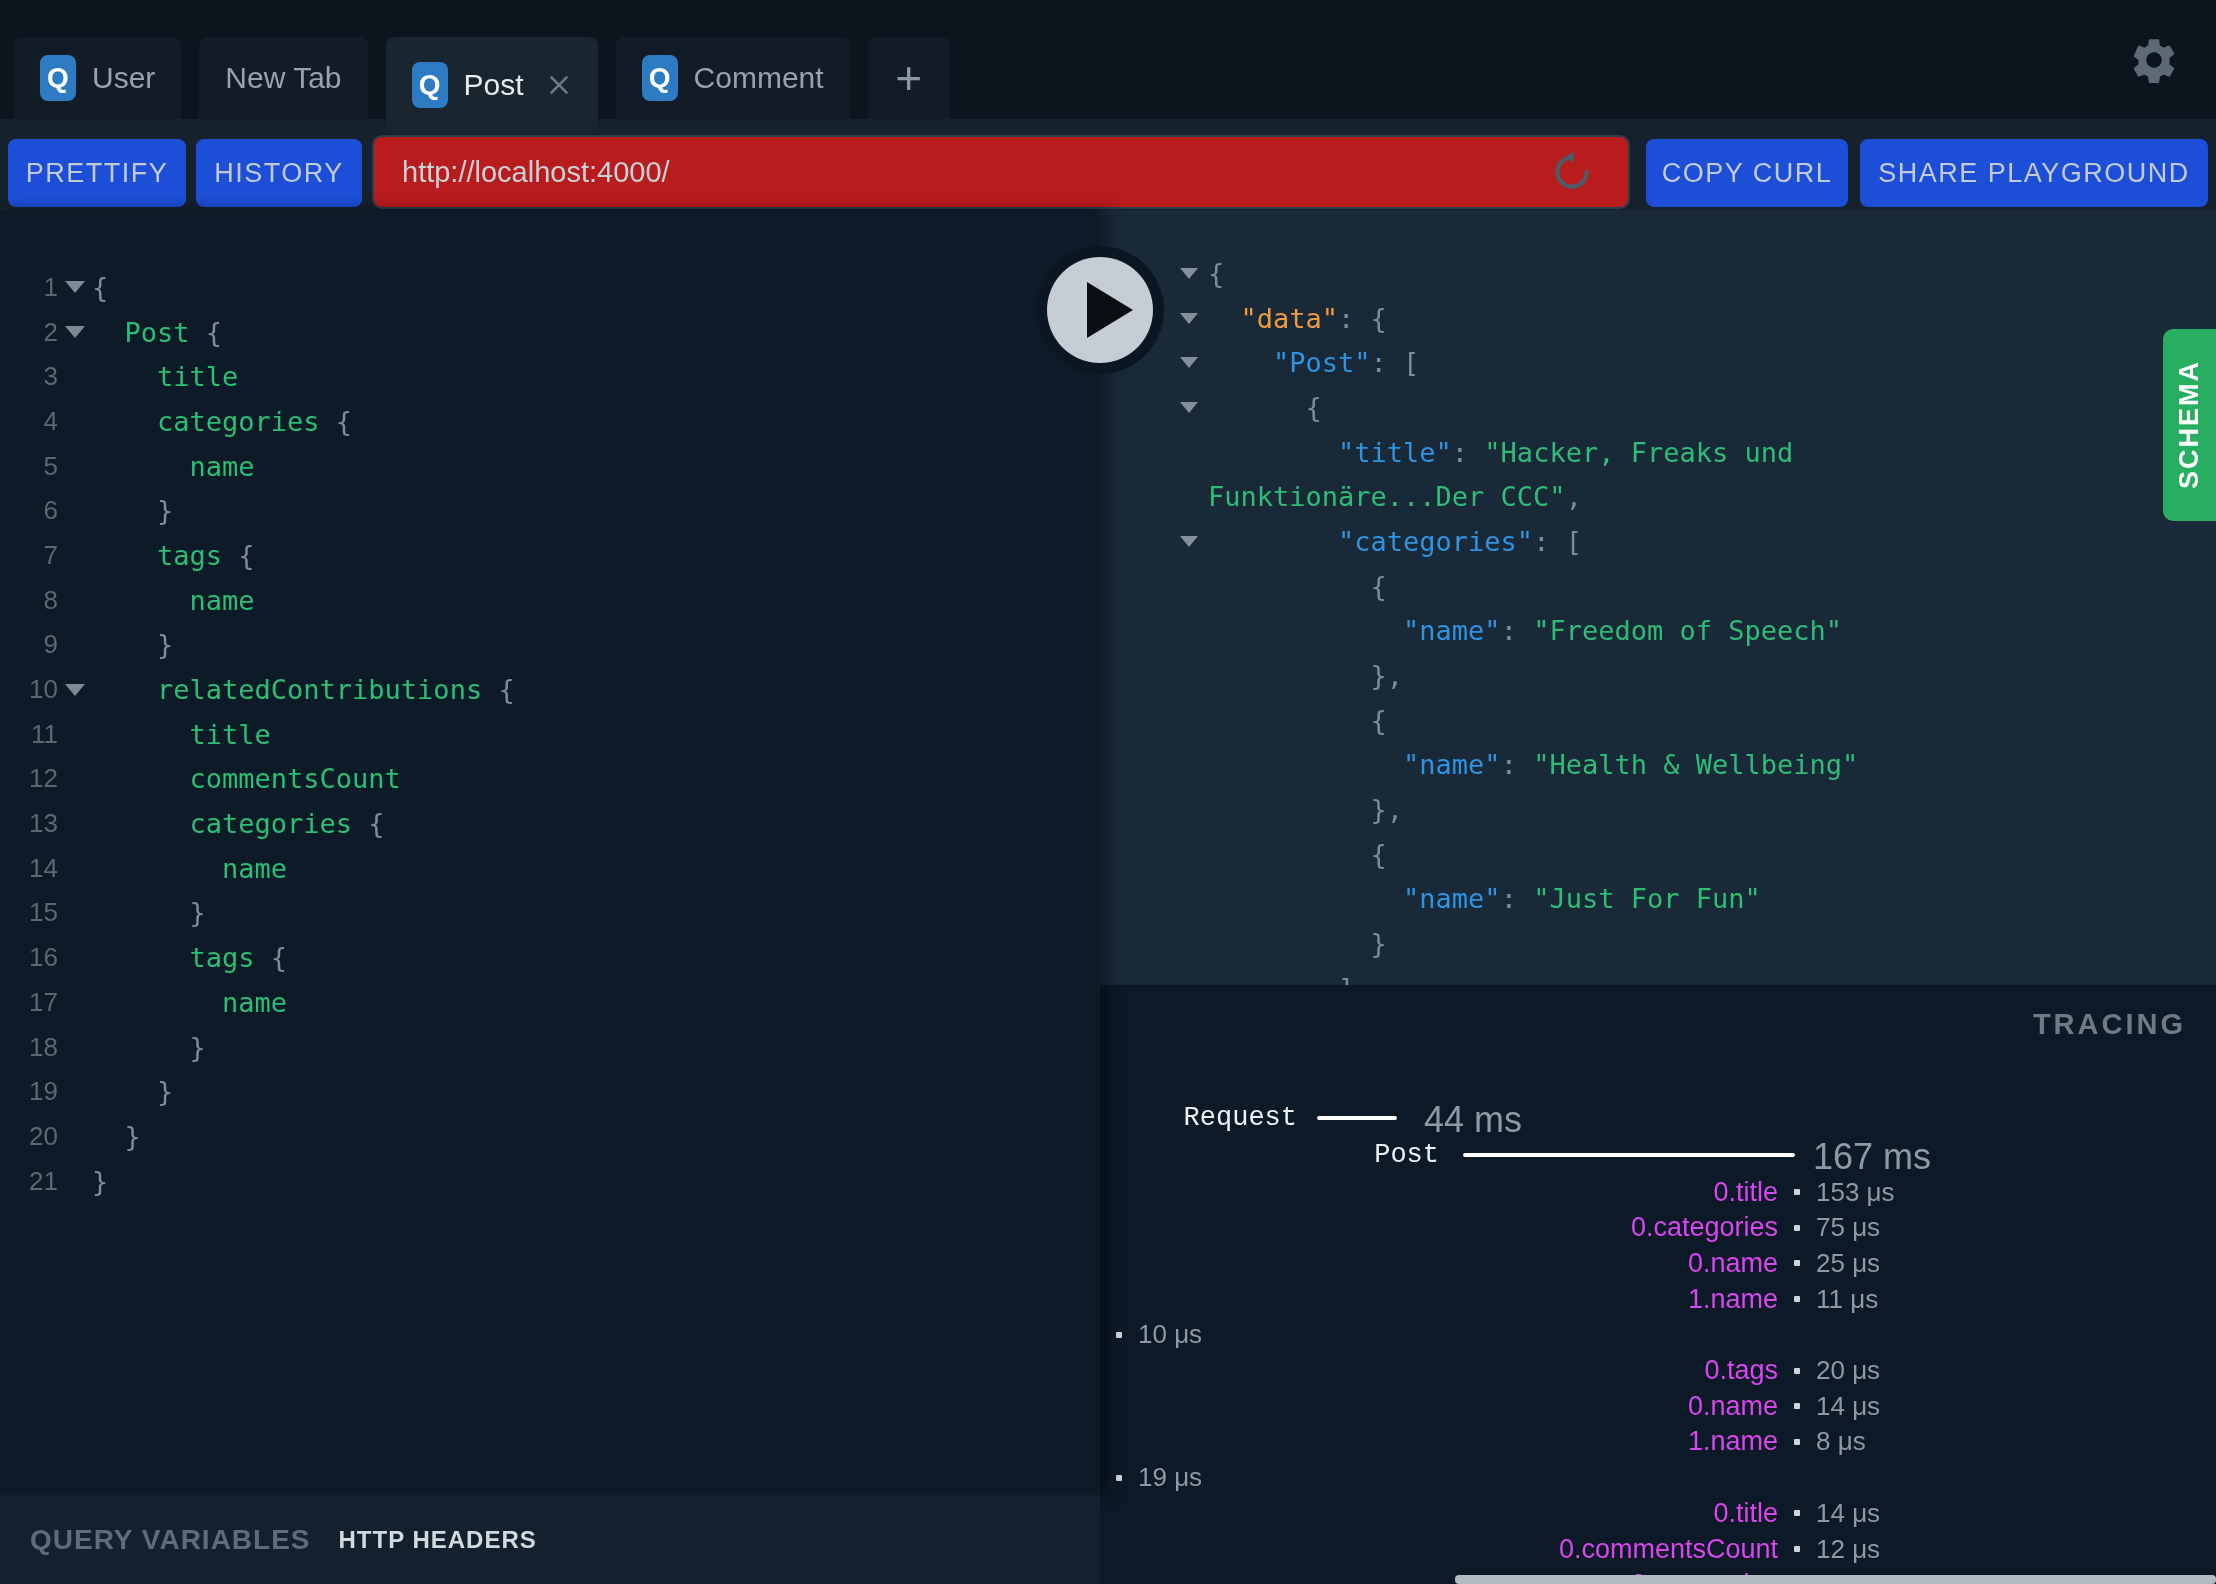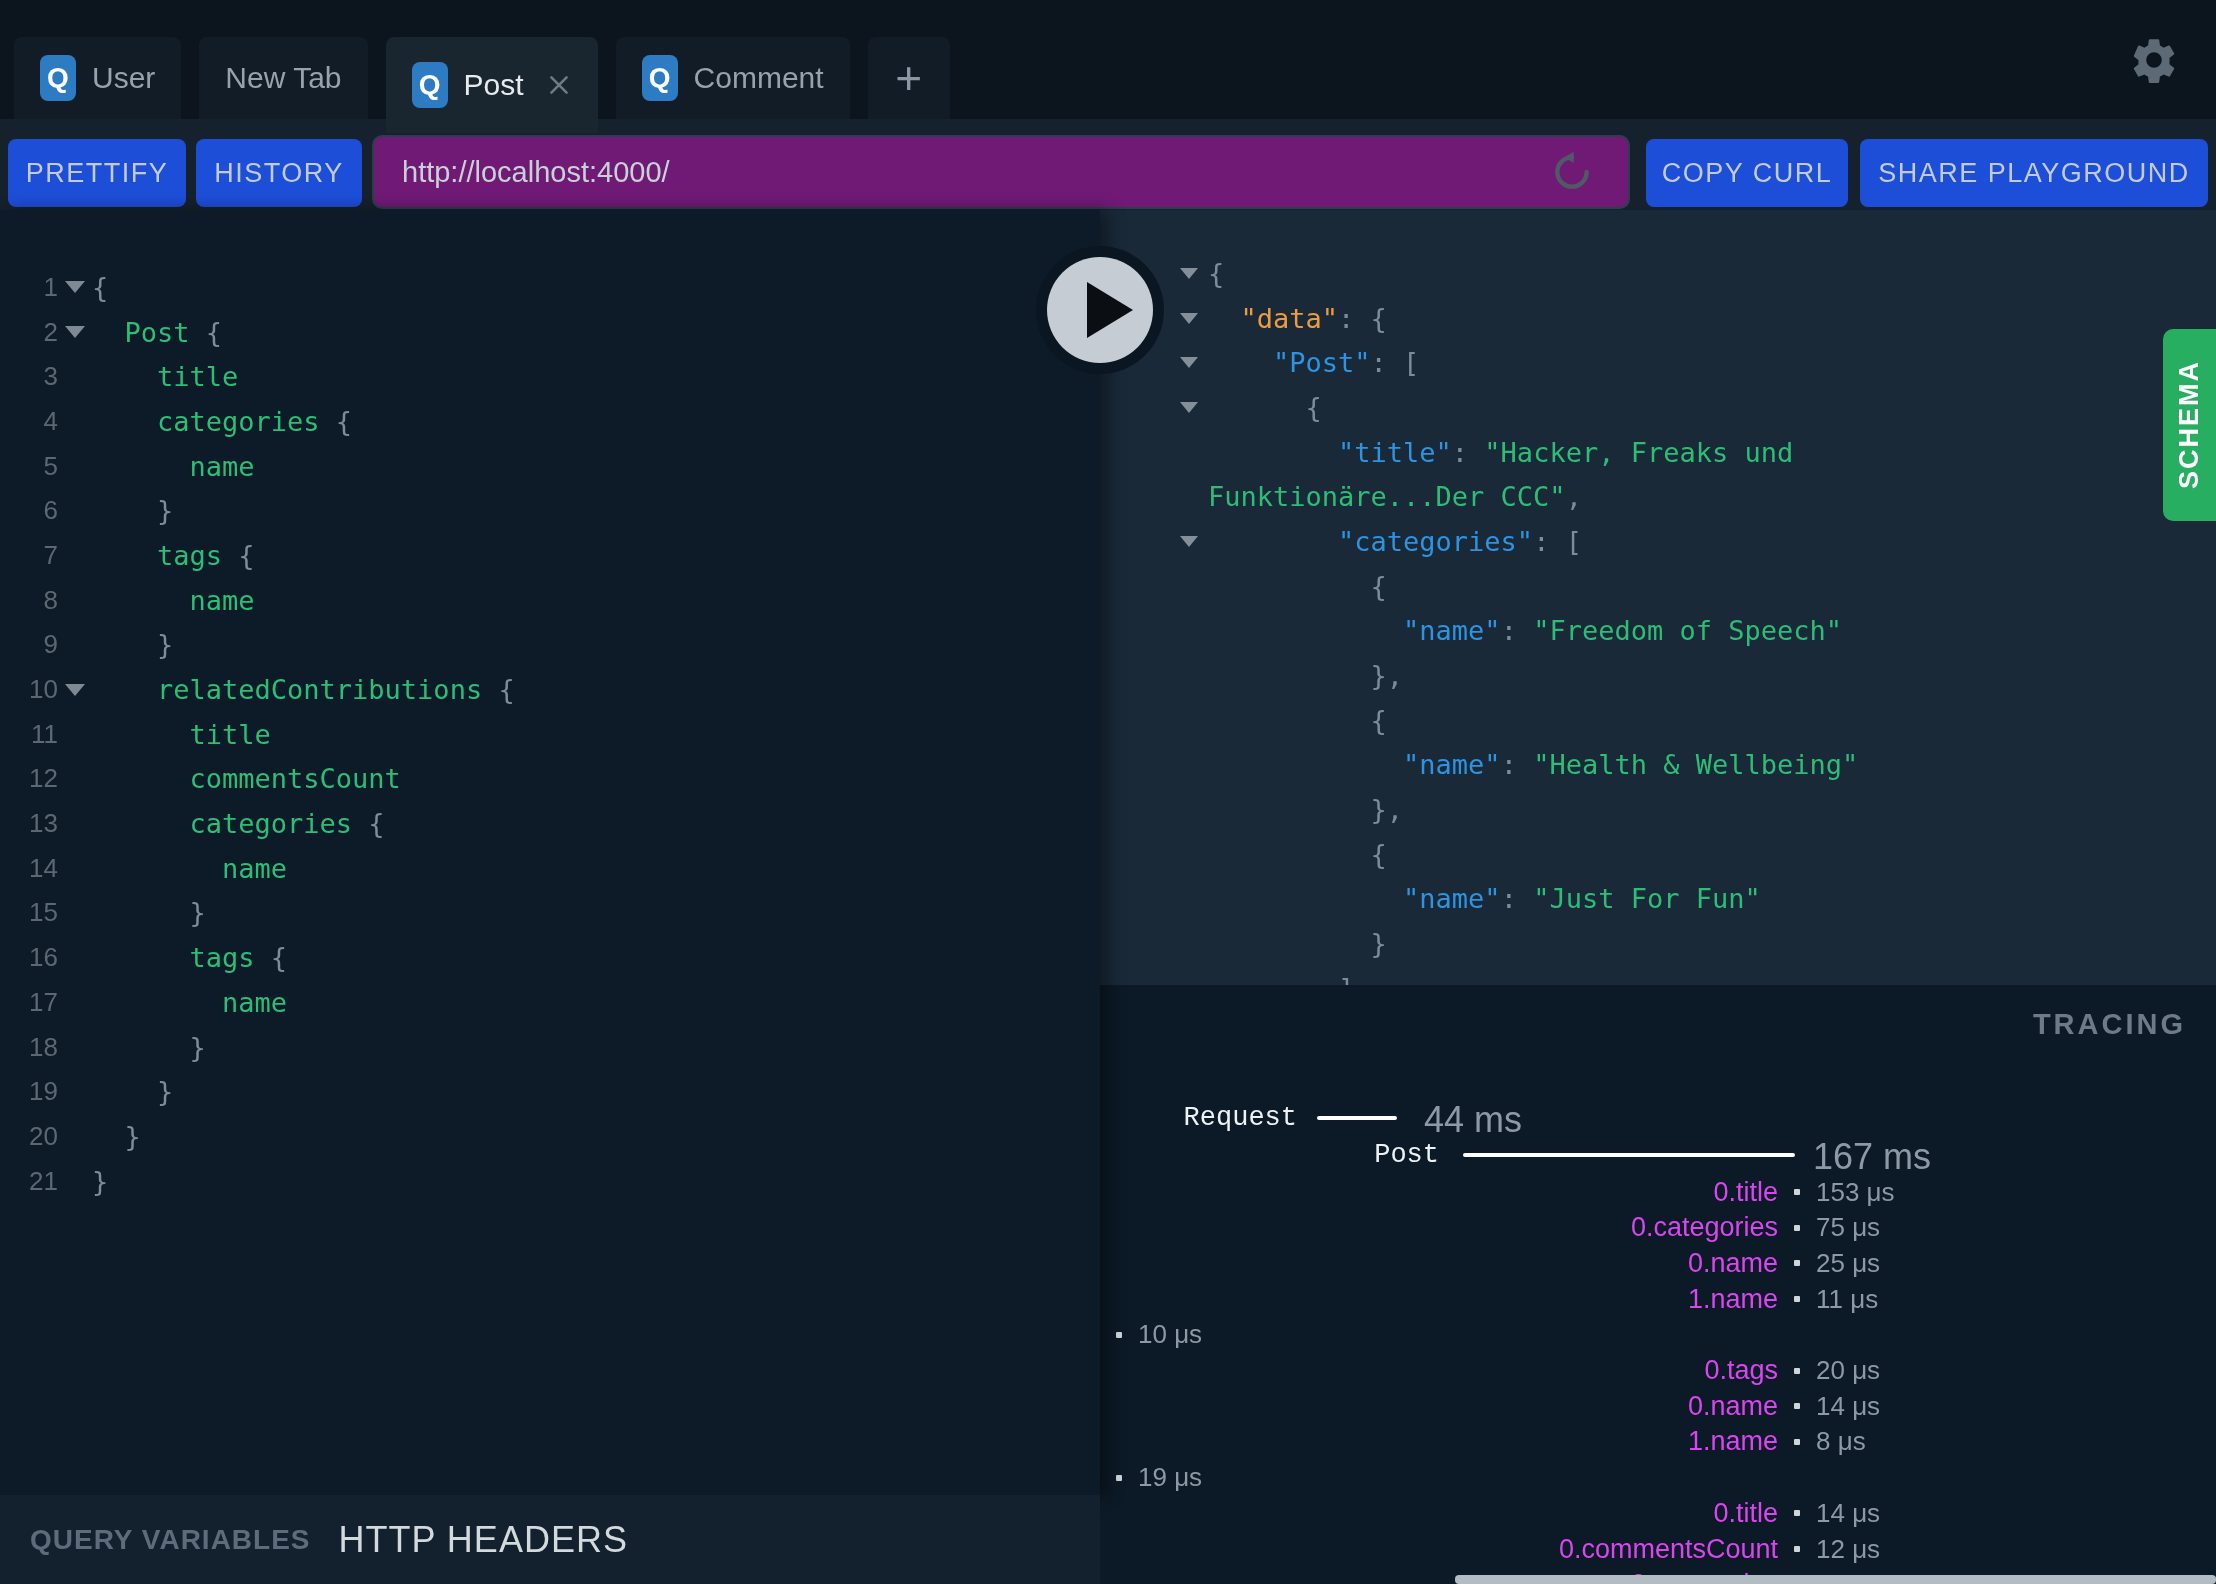--- a/index.html
+++ b/index.html
@@ -27,32 +27,32 @@
   
   #gear{position:absolute;left:2128px;top:34px;width:52px;height:52px;cursor:pointer;z-index:3;}
   
   .tbtn{position:absolute;top:139px;height:68px;background:#1d4ed8;border-radius:8px;color:#c3cbd2;
         font-size:27px;letter-spacing:1.5px;display:flex;align-items:center;justify-content:center;
         cursor:pointer;z-index:2;font-weight:500;}
   #btn-prettify{left:8px;width:178px;}
   #btn-history{left:196px;width:166px;}
   #btn-copycurl{left:1646px;width:202px;}
   #btn-share{left:1860px;width:348px;}
-  #url-bar{position:absolute;left:372px;top:135px;width:1258px;height:74px;background:#701a75;
+  #url-bar{position:absolute;left:372px;top:135px;width:1258px;height:74px;background:#b91c1c;
            border:2px solid #2c3e4e;border-radius:10px;display:flex;align-items:center;
            padding:0 34px 0 28px;box-sizing:border-box;z-index:2;}
   #url-text{font-size:29px;color:#c9d1d8;}
   #reload-icon{margin-left:auto;width:44px;height:44px;cursor:pointer;}
   
   #editor-pane{position:absolute;left:0;top:210px;width:1100px;height:1285px;background:#0d1a27;
                z-index:3;box-shadow:8px 0 16px rgba(0,0,0,.38);}
   #bottom-bar{position:absolute;left:0;top:1495px;width:1100px;height:89px;background:#13202d;z-index:4;
               display:flex;align-items:center;gap:28px;padding-left:30px;box-sizing:border-box;}
   #qv-label{font-size:28px;font-weight:bold;letter-spacing:1px;color:#5c6c7a;cursor:pointer;}
-  #hh-label{font-size:36px;font-weight:normal;letter-spacing:1px;color:#d3dade;cursor:pointer;}
+  #hh-label{font-size:24px;font-weight:bold;letter-spacing:1px;color:#d3dade;cursor:pointer;}
   #result-pane{position:absolute;left:1100px;top:210px;width:1116px;height:775px;background:#192938;
                overflow:hidden;z-index:1;}
   #tracing-pane{position:absolute;left:1100px;top:985px;width:1116px;height:599px;background:#0c1926;
                 overflow:hidden;z-index:2;}
   
   #editor-lines{position:absolute;left:0;top:55px;}
   .eline{display:flex;height:44.7px;align-items:center;}
   .ln{width:58px;text-align:right;color:#5b6872;font-size:26px;flex:0 0 auto;}
   .fold-col{width:34px;display:flex;justify-content:center;align-items:center;flex:0 0 auto;}
   .arrow-down{width:0;height:0;border-left:10px solid transparent;border-right:10px solid transparent;

